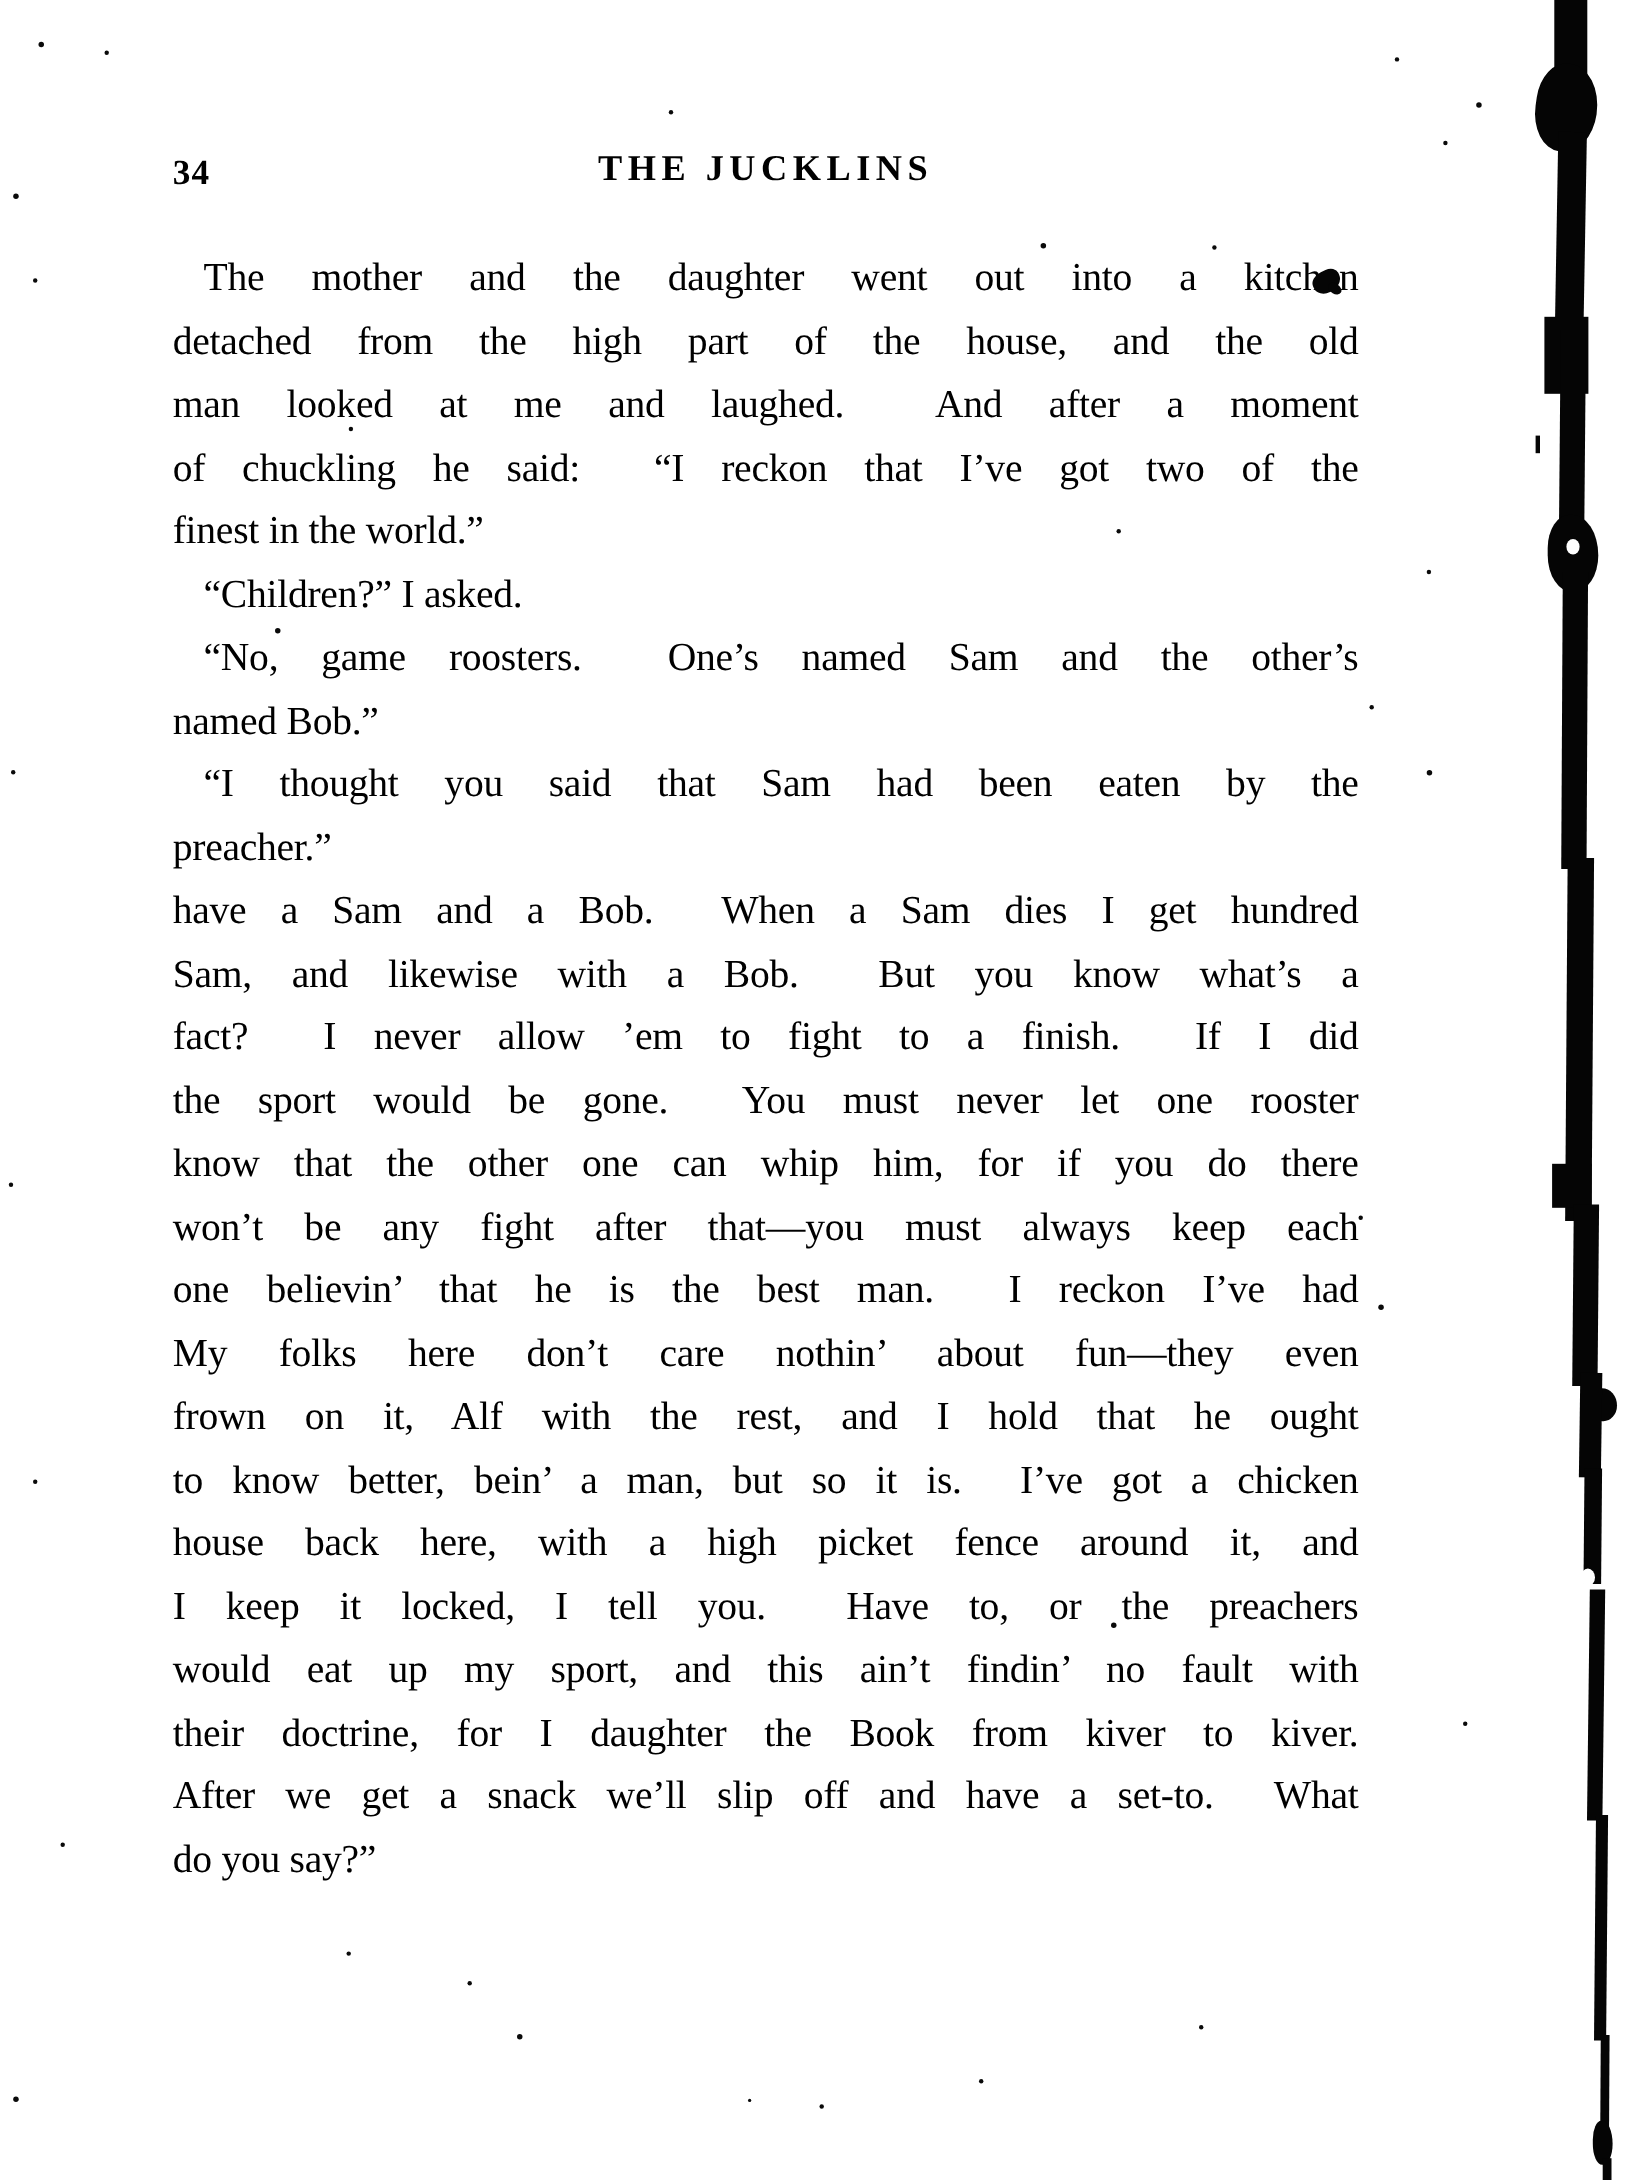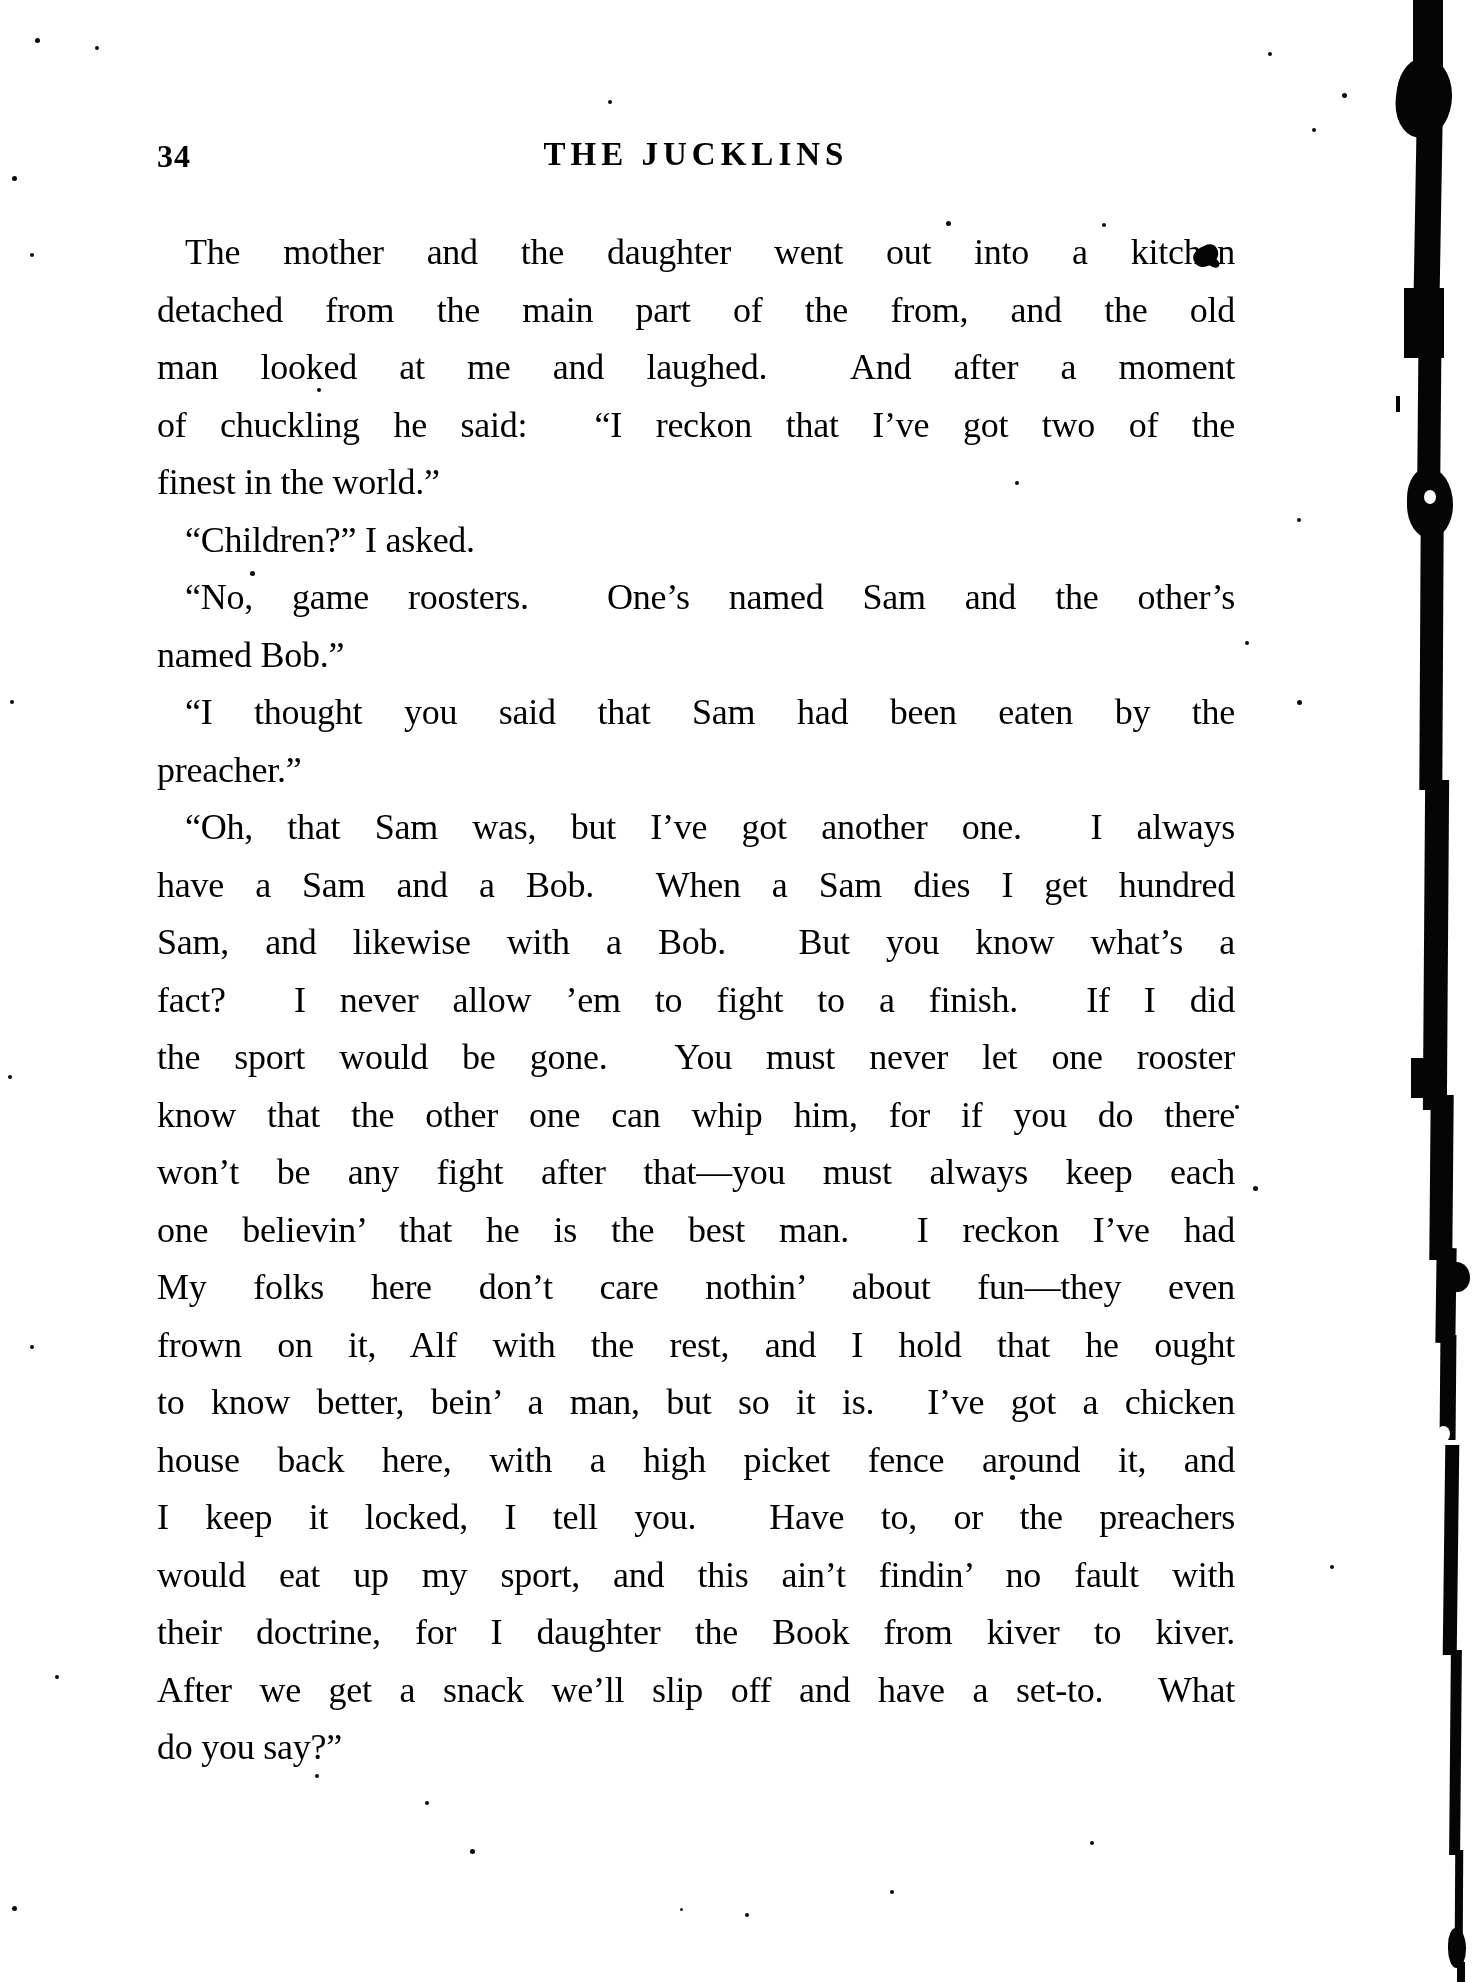--- a/index.html
+++ b/index.html
@@ -49,30 +49,29 @@
 
 <div class="page">
 
   <div class="running-head">
     <span class="pagenum">34</span>
     <div class="head-title">THE JUCKLINS</div>
   </div>
 
   <div class="body-text">
       <div class="line indent">The mother and the daughter went out into a kitchen</div>
-      <div class="line">detached from the main part of the from, and the old</div>
+      <div class="line">detached from the high part of the house, and the old</div>
       <div class="line">man looked at me and laughed.  And after a moment</div>
       <div class="line">of chuckling he said:  “I reckon that I’ve got two of the</div>
       <div class="line end">finest in the world.”</div>
       <div class="line indent end">“Children?” I asked.</div>
       <div class="line indent">“No, game roosters.  One’s named Sam and the other’s</div>
       <div class="line end">named Bob.”</div>
       <div class="line indent">“I thought you said that Sam had been eaten by the</div>
       <div class="line end">preacher.”</div>
-      <div class="line indent">“Oh, that Sam was, but I’ve got another one.  I always</div>
       <div class="line">have a Sam and a Bob.  When a Sam dies I get hundred</div>
       <div class="line">Sam, and likewise with a Bob.  But you know what’s a</div>
       <div class="line">fact?  I never allow ’em to fight to a finish.  If I did</div>
       <div class="line">the sport would be gone.  You must never let one rooster</div>
       <div class="line">know that the other one can whip him, for if you do there</div>
       <div class="line">won’t be any fight after that—you must always keep each</div>
       <div class="line">one believin’ that he is the best man.  I reckon I’ve had</div>
       <div class="line">My folks here don’t care nothin’ about fun—they even</div>
       <div class="line">frown on it, Alf with the rest, and I hold that he ought</div>
       <div class="line">to know better, bein’ a man, but so it is.  I’ve got a chicken</div>

